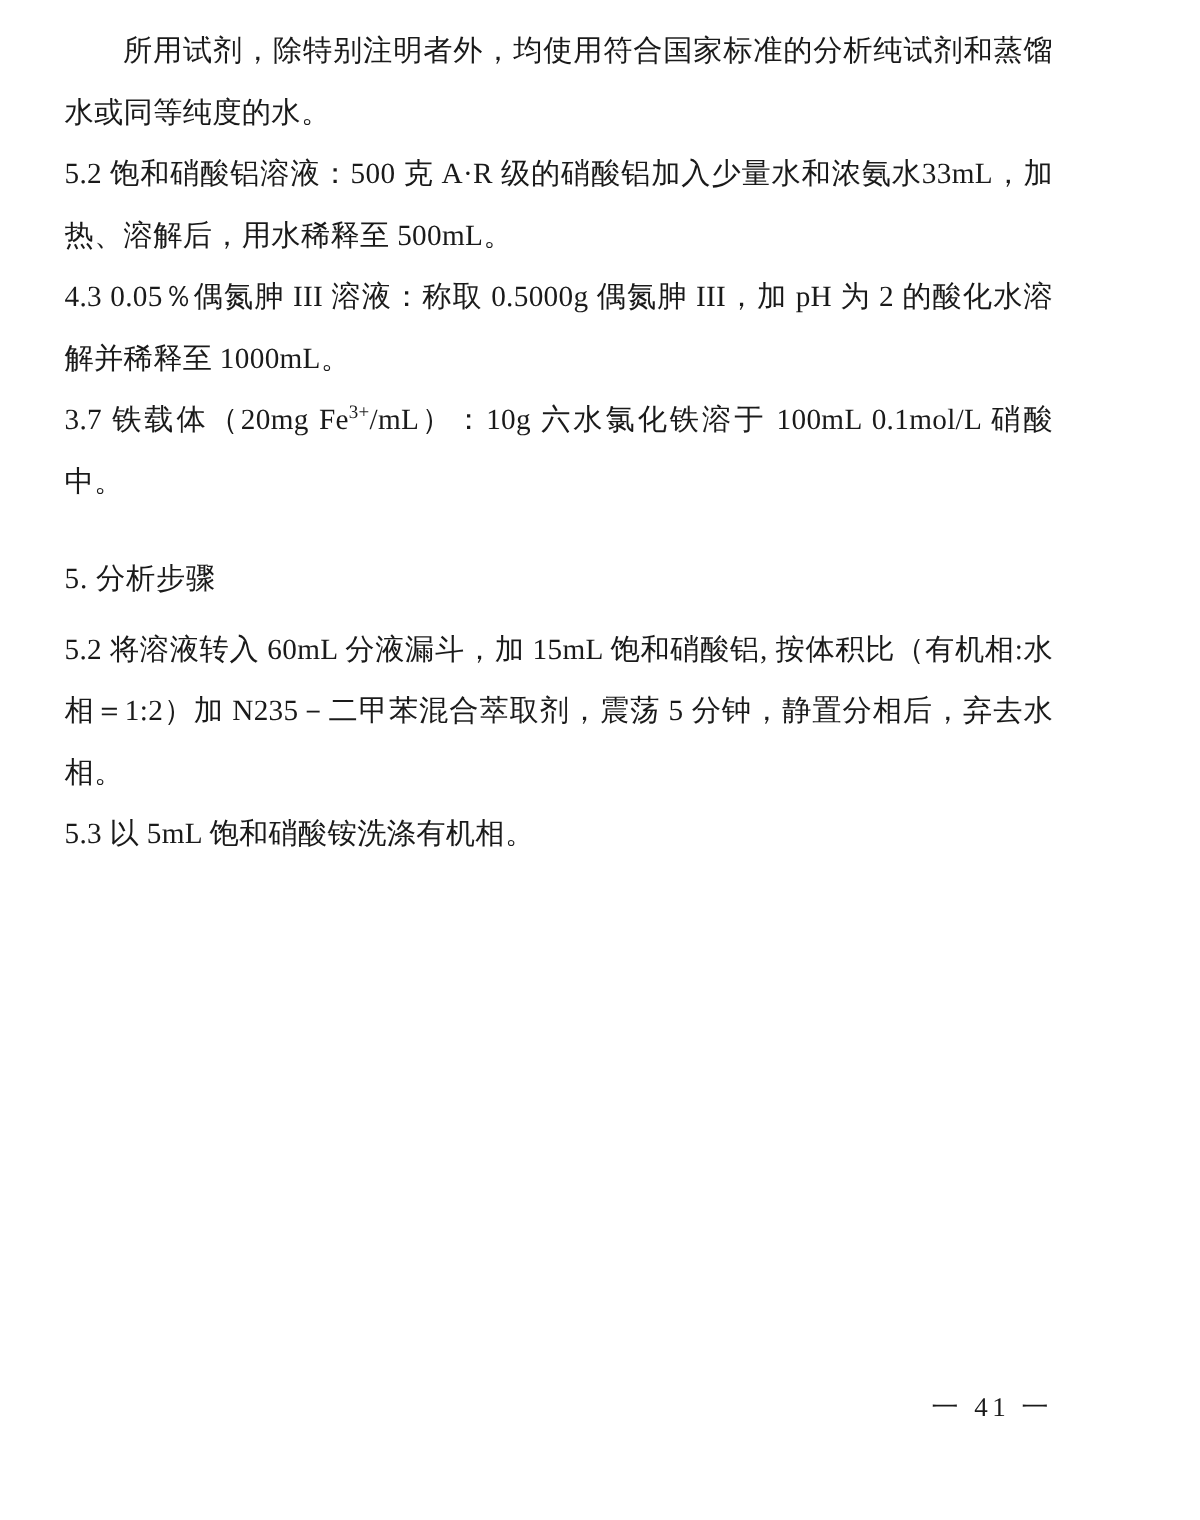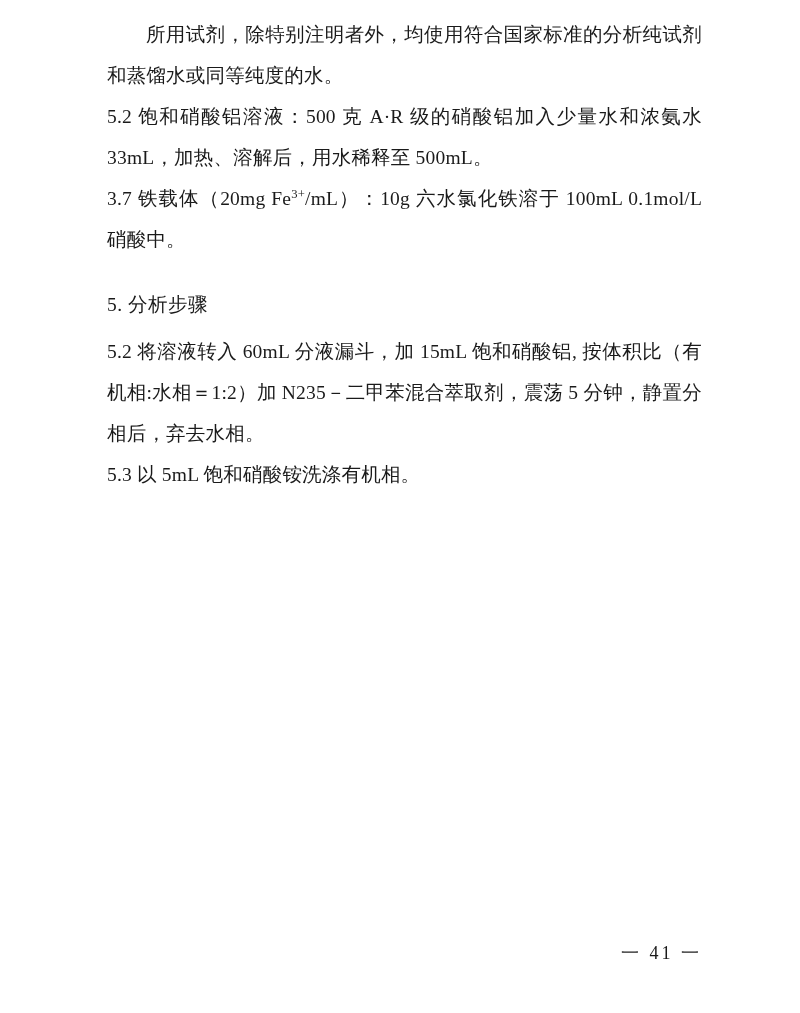--- a/index.html
+++ b/index.html
@@ -12,21 +12,21 @@
     height: 1013px;
     font-family: "Liberation Serif", "DejaVu Serif", serif;
     color: #1a1a1a;
     position: relative;
     overflow: hidden;
   }
   .page {
     width: 800px;
     height: 1013px;
     box-sizing: border-box;
-    padding: 14px 98px 0 107px;
+    padding: 14px 98px 0 43px;
     position: relative;
   }
   .para {
     font-size: 19.5px;
     line-height: 41px;
     text-align: justify;
     text-justify: inter-ideograph;
     margin: 0 0 0 0;
     letter-spacing: 0.2px;
   }
@@ -36,21 +36,21 @@
   .heading {
     font-size: 19.5px;
     line-height: 41px;
     font-weight: normal;
     margin: 14px 0 6px 0;
     letter-spacing: 0.5px;
   }
   .gap-sm { height: 10px; }
   .footer {
     position: absolute;
-    bottom: 48px;
+    bottom: 63px;
     right: 98px;
     font-size: 18px;
     letter-spacing: 3px;
     color: #1a1a1a;
   }
   sup {
     font-size: 0.65em;
     vertical-align: super;
     line-height: 0;
   }
@@ -58,20 +58,21 @@
 </head>
 <body>
 
 <div class="page">
 
   <p class="para indent">所用试剂，除特别注明者外，均使用符合国家标准的分析纯试剂和蒸馏水或同等纯度的水。</p>
 
 
   <p class="para">5.2 饱和硝酸铝溶液：500 克 A·R 级的硝酸铝加入少量水和浓氨水33mL，加热、溶解后，用水稀释至 500mL。</p>
 
+  <p class="para">4.3 0.05％偶氮胂 III 溶液：称取 0.5000g 偶氮胂 III，加 pH 为 2 的酸化水溶解并稀释至 1000mL。</p>
 
   <p class="para"><span>3.7  铁载体（20mg Fe</span><sup>3+</sup><span>/mL）：10g 六水氯化铁溶于 100mL 0.1mol/L 硝酸中。</span></p>
 
   <div class="gap-sm"></div>
 
   <h2 class="heading">5.  分析步骤</h2>
 
 
   <p class="para">5.2  将溶液转入 60mL 分液漏斗，加 15mL 饱和硝酸铝, 按体积比（有机相:水相＝1:2）加 N235－二甲苯混合萃取剂，震荡 5 分钟，静置分相后，弃去水相。</p>
 

